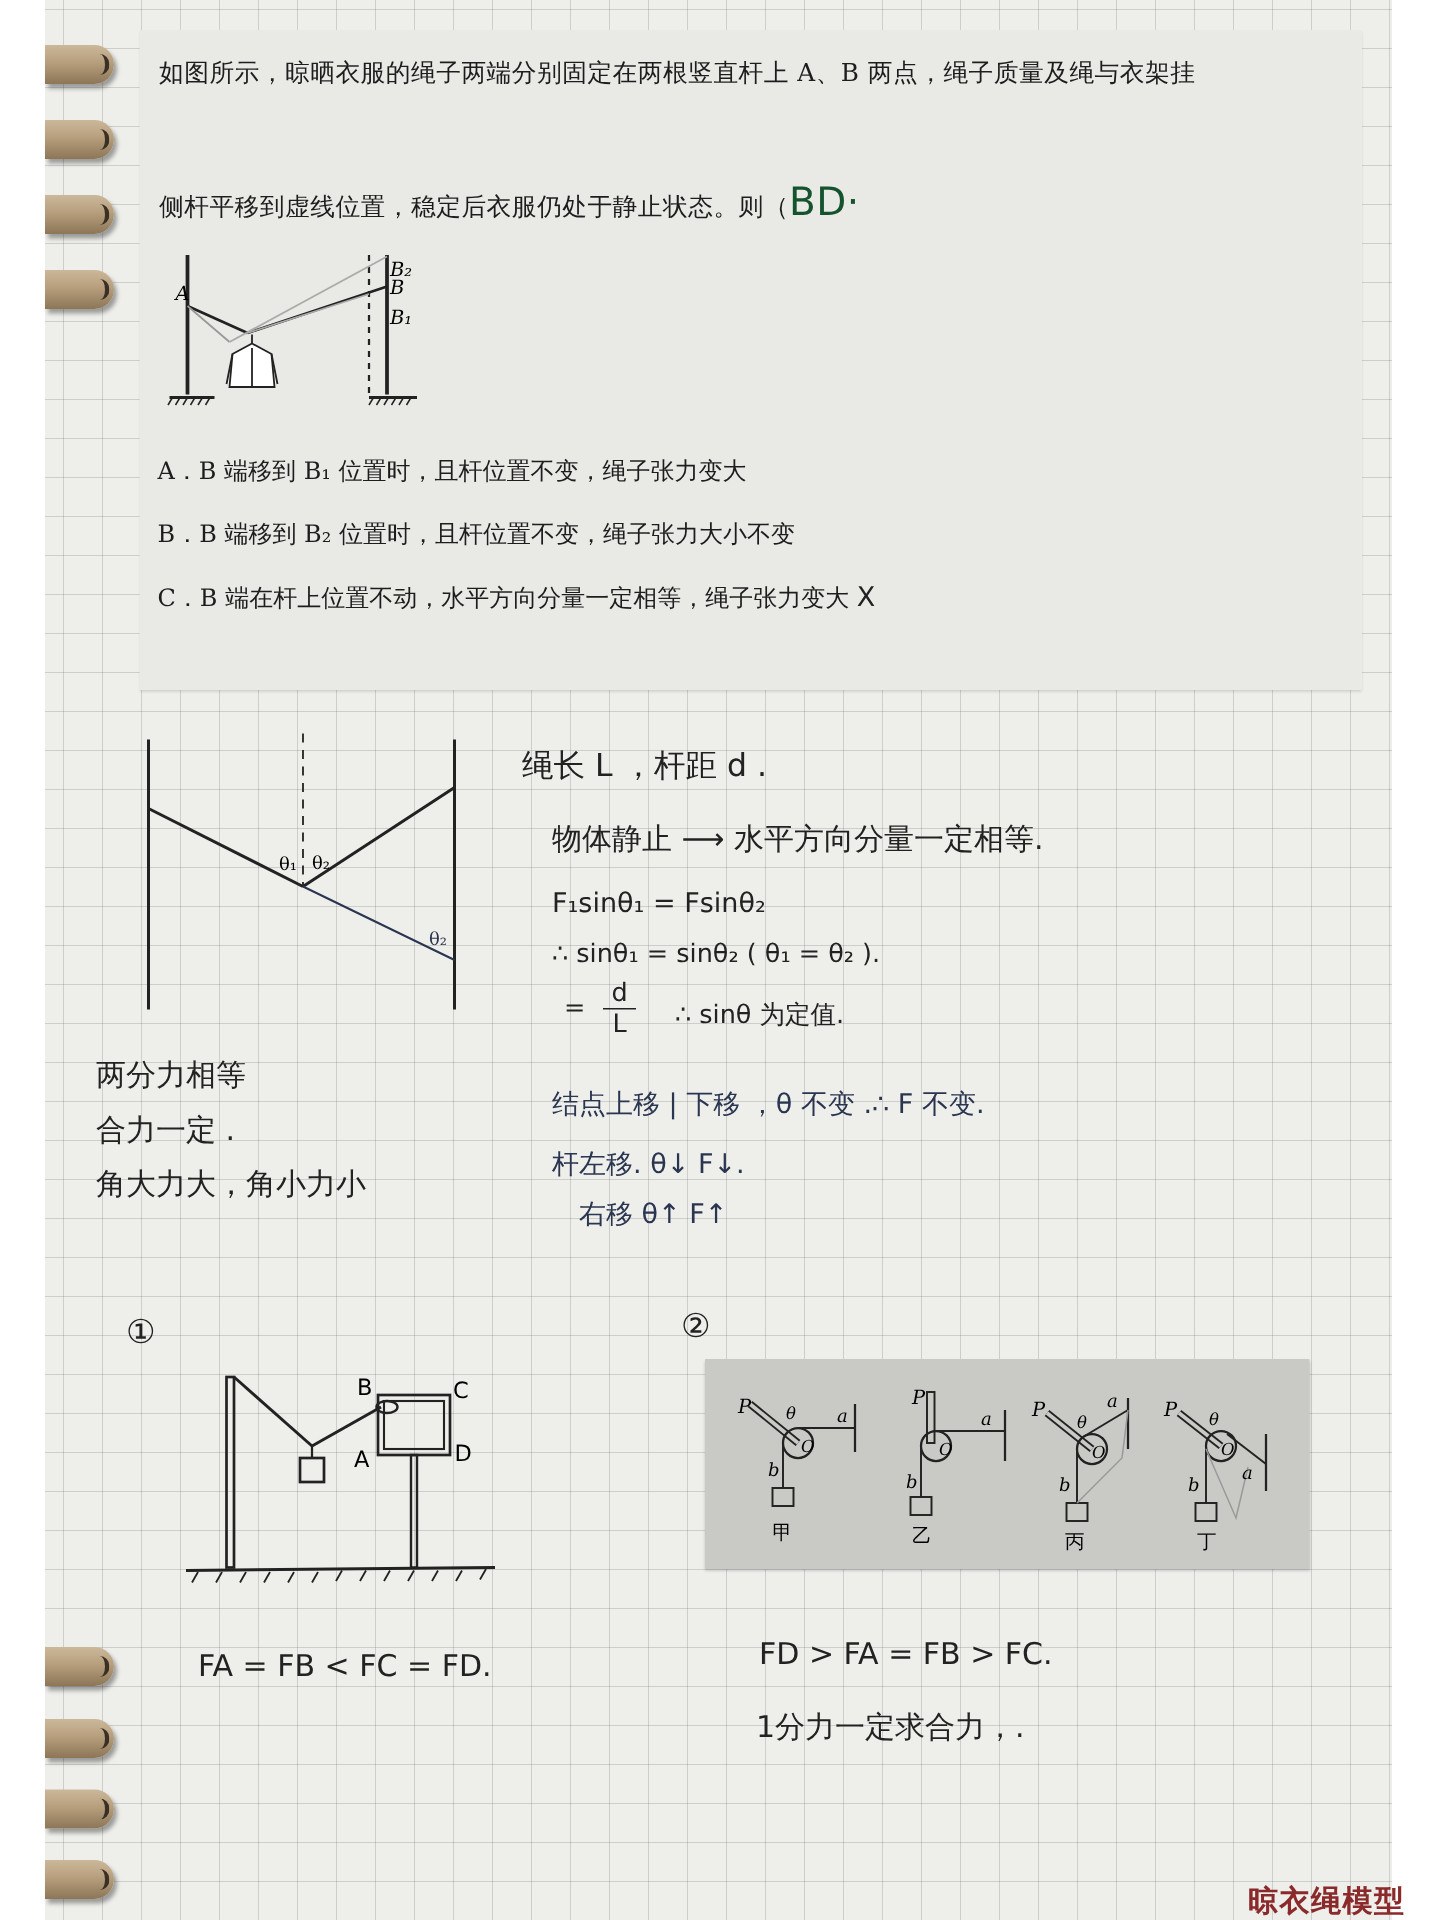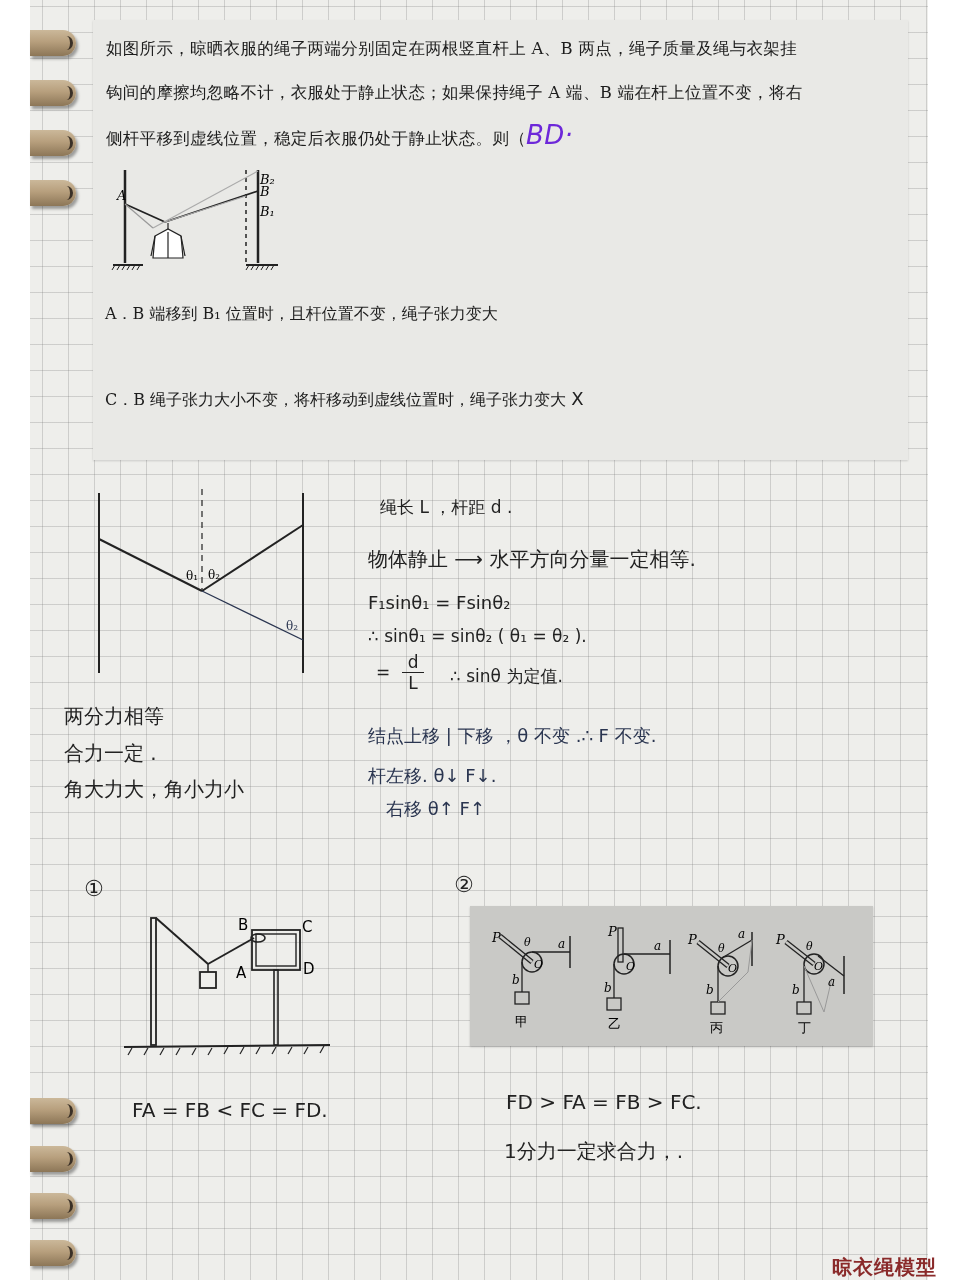--- a/index.html
+++ b/index.html
@@ -32,21 +32,21 @@
     background:#e9e9e6;
     box-shadow:0 1px 2px rgba(0,0,0,0.15);
     font-family:"DejaVu Serif", serif; color:#1d1d1d;
   }
   .stem { position:absolute; left:13px; font-size:16.5px; letter-spacing:0.3px; white-space:nowrap; }
   .opt { position:absolute; left:12px; font-size:16px; white-space:nowrap; }
   .hw {
     font-family:"DejaVu Sans", sans-serif; color:#222; position:absolute; white-space:nowrap;
   }
   .hw-blue { color:#2a3550; }
-  .answer-mark { font-family:"DejaVu Sans", sans-serif; font-size:26px; color:#6d28d9;font-style:italic; }
+  .answer-mark { font-family:"DejaVu Sans", sans-serif; font-size:26px; color:#14532d; }
   .photo2 {
     position:absolute; left:470px; top:906px; width:403px; height:140px;
     background:#c9c9c6; box-shadow:0 1px 2px rgba(0,0,0,0.2);
   }
   .stamp { position:absolute; left:790px; top:1254px; font-size:20px; color:#8a2a2a; font-weight:bold; letter-spacing:1px;padding-left:42px; }
   svg text { font-family:"DejaVu Serif", serif; }
 </style>
 </head>
 <body>
 
@@ -60,21 +60,20 @@
 </div>
 <div>
   <div class="ring" style="top:1098px"></div>
   <div class="ring" style="top:1146px"></div>
   <div class="ring" style="top:1193px"></div>
   <div class="ring" style="top:1240px"></div>
 </div>
 
 <div class="printed">
   <div class="stem" style="top:18px">如图所示，晾晒衣服的绳子两端分别固定在两根竖直杆上 A、B 两点，绳子质量及绳与衣架挂</div>
-  <div class="stem" style="top:62px">钩间的摩擦均忽略不计，衣服处于静止状态；如果保持绳子 A 端、B 端在杆上位置不变，将右</div>
   <div class="stem" style="top:100px">
     <span>侧杆平移到虚线位置，稳定后衣服仍处于静止状态。则（</span><span class="answer-mark">BD·</span>
   </div>
 
   <svg style="position:absolute;left:10px;top:140px" width="200" height="115" viewBox="0 0 200 115">
     <line x1="22" y1="10" x2="22" y2="103" stroke="#222" stroke-width="2.5"></line>
     <line x1="10" y1="105" x2="40" y2="105" stroke="#222" stroke-width="2"></line>
     <g stroke="#222" stroke-width="1">
       <line x1="12" y1="105" x2="9" y2="110"></line>
         <line x1="17" y1="105" x2="14" y2="110"></line>
@@ -105,36 +104,37 @@
       <line x1="65" y1="72" x2="65" y2="98"></line>
       <path d="M52 76 L48 96 M78 76 L82 96" fill="none"></path>
     </g>
     <text x="14" y="40" font-size="13" font-style="italic">A</text>
     <text x="157" y="24" font-size="13" font-style="italic">B₂</text>
     <text x="157" y="36" font-size="13" font-style="italic">B</text>
     <text x="157" y="56" font-size="13" font-style="italic">B₁</text>
   </svg>
 
   <div class="opt" style="top:284px"><span>A．B 端移到 B₁ 位置时，且杆位置不变，绳子张力变大</span></div>
-  <div class="opt" style="top:368px"><span>C．B 绳子张力大小不变，将杆移动到虚线位置时，绳子张力变大</span> <span class="hw" style="position:static;font-size:18px">X</span></div>
+  <div class="opt" style="top:326px"><span>B．B 端移到 B₂ 位置时，且杆位置不变，绳子张力大小不变</span></div>
+  <div class="opt" style="top:368px"><span>C．B 端在杆上位置不动，水平方向分量一定相等，绳子张力变大</span> <span class="hw" style="position:static;font-size:18px">X</span></div>
 </div>
 
 <svg style="position:absolute;left:90px;top:485px" width="230" height="195" viewBox="0 0 230 195">
   <line x1="9" y1="8" x2="9" y2="188" stroke="#222" stroke-width="2"></line>
   <line x1="213" y1="8" x2="213" y2="188" stroke="#222" stroke-width="2"></line>
   <line x1="112" y1="4" x2="112" y2="106" stroke="#222" stroke-width="1.2" stroke-dasharray="6,5"></line>
   <line x1="9" y1="54" x2="112" y2="106" stroke="#222" stroke-width="2"></line>
   <line x1="112" y1="106" x2="213" y2="40" stroke="#222" stroke-width="2"></line>
   <line x1="112" y1="106" x2="213" y2="155" stroke="#2a3550" stroke-width="1.3"></line>
   <text x="96" y="95" font-size="12">θ₁</text>
   <text x="118" y="94" font-size="12">θ₂</text>
   <text x="196" y="145" font-size="12" fill="#2a3550">θ₂</text>
 </svg>
 
-<div class="hw" style="left:380px;top:496px;font-size:17px">绳长 L ，杆距 d .</div>
+<div class="hw" style="left:348px;top:496px;font-size:21px">绳长 L ，杆距 d .</div>
 <div class="hw" style="left:368px;top:546px;font-size:20px">物体静止 ⟶  水平方向分量一定相等.</div>
 <div class="hw" style="left:368px;top:592px;font-size:18px">F₁sinθ₁ = Fsinθ₂</div>
 <div class="hw" style="left:368px;top:626px;font-size:17px">∴ sinθ₁ = sinθ₂    ( θ₁ = θ₂ ).</div>
 <div class="hw" style="left:376px;top:652px;font-size:17px">
   <span>=</span>
   <span style="display:inline-block;vertical-align:middle;text-align:center;margin:0 6px">
     <span style="display:block;border-bottom:1.5px solid #222;padding:0 6px">d</span>
     <span style="display:block">L</span>
   </span>
 </div>

